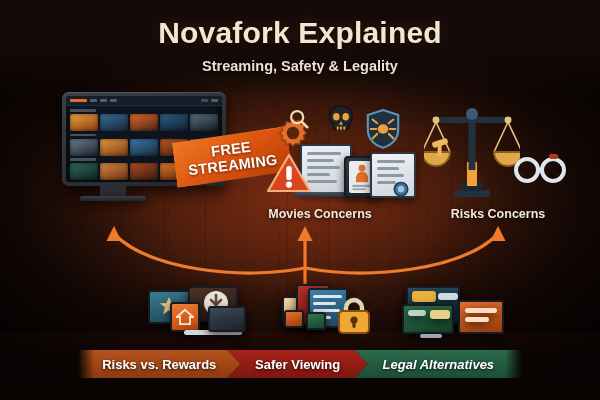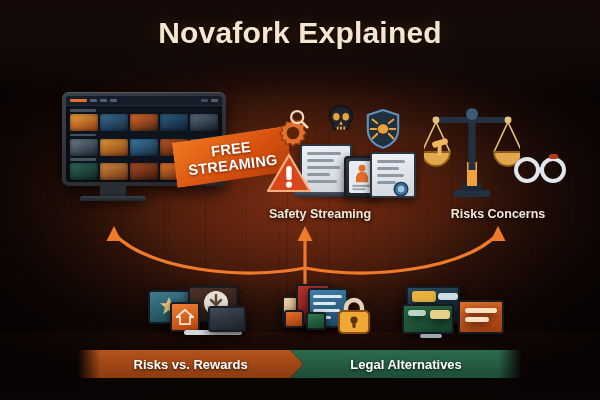--- a/index.html
+++ b/index.html
@@ -130,38 +130,39 @@
     color:#fff;font-weight:bold;font-size:13px;text-shadow:0 1px 3px rgba(0,0,0,.8);}
   .seg1{flex:1.02;background:linear-gradient(180deg,#b4541c,#8c3a10);
     -webkit-mask-image:linear-gradient(90deg, transparent 0, #000 10%, #000 100%);
     mask-image:linear-gradient(90deg, transparent 0, #000 10%, #000 100%);
     clip-path:polygon(0 0, calc(100% - 13px) 0, 100% 50%, calc(100% - 13px) 100%, 0 100%);}
   .seg2{flex:.88;background:linear-gradient(180deg,#a8231c,#7d160f);margin-left:-13px;
     clip-path:polygon(0 0, calc(100% - 13px) 0, 100% 50%, calc(100% - 13px) 100%, 0 100%, 13px 50%);}
   .seg3{flex:1.05;background:linear-gradient(180deg,#2c6b4c,#1d4d36);margin-left:-13px;
     -webkit-mask-image:linear-gradient(90deg, #000 0, #000 90%, transparent 100%);
     mask-image:linear-gradient(90deg, #000 0, #000 90%, transparent 100%);
-    clip-path:polygon(0 0, 100% 0, 100% 100%, 0 100%, 13px 50%);}
+    clip-path:polygon(0 0, 100% 0, 100% 100%, 0 100%, 13px 50%);font-style:italic;}
   .seg span{position:relative;z-index:2;}
 </style>
 </head>
 <body>
 
 <div id="stage">
 
   <div class="bg-base"></div>
   <div class="bg-bricks"></div>
   <div class="bg-bricks2"></div>
   <div class="bg-speckle"></div>
   <div class="bg-floor"></div>
   <div class="bg-vignette"></div>
   <div class="bg-top-dark"></div>
   <div class="bg-bottom-dark"></div>
 
   <div class="title">Novafork Explained</div>
+  <div class="subtitle">Streaming, Safety &amp; Legality</div>
 
   <div class="tv">
     <div class="tv-screen">
       <div class="tv-bar">
         <div class="tv-logo"></div>
         <div class="tv-nav"></div>
         <div class="tv-nav"></div>
         <div class="tv-nav"></div>
         <div class="tv-nav r"></div>
         <div class="tv-nav"></div>
@@ -296,21 +297,21 @@
     </g>
   </svg>
 
   <svg class="cuffs" viewBox="0 0 56 34">
     <circle cx="15" cy="18" r="11" fill="none" stroke="#dfe6ec" stroke-width="4"></circle>
     <circle cx="41" cy="18" r="11" fill="none" stroke="#dfe6ec" stroke-width="4"></circle>
     <rect x="24" y="15.4" width="8" height="5.2" rx="2" fill="#dfe6ec"></rect>
     <rect x="37" y="2" width="9" height="5" rx="2" fill="#b33a18"></rect>
   </svg>
 
-  <div class="caption cap2">Safety Streaming</div>
+  <div class="caption cap2">Movies Concerns</div>
   <div class="caption cap3">Risks Concerns</div>
 
   <svg class="arrows" viewBox="0 0 470 62">
     <path d="M44 12 C 80 48, 170 58, 235 46" fill="none" stroke="#ef7a29" stroke-width="3.2" stroke-linecap="round"></path>
     <path d="M235 46 C 300 58, 392 48, 428 12" fill="none" stroke="#ef7a29" stroke-width="3.2" stroke-linecap="round"></path>
     <path d="M235 62 L235 14" fill="none" stroke="#ef7a29" stroke-width="3.2" stroke-linecap="round"></path>
     <path d="M44 4 l7.5 15 -15 0 z" fill="#ef7a29"></path>
     <path d="M235 4 l7.5 15 -15 0 z" fill="#ef7a29"></path>
     <path d="M428 4 l7.5 15 -15 0 z" fill="#ef7a29"></path>
   </svg>
@@ -363,18 +364,21 @@
     <div class="scr" style="left:56px;top:14px;width:46px;height:34px;background:linear-gradient(165deg,#e2702c,#9c3a0d);"></div>
     <div class="scr" style="left:63px;top:22px;width:32px;height:5px;background:#ffe0c2;border:none;"></div>
     <div class="scr" style="left:63px;top:31px;width:24px;height:5px;background:#ffe0c2;border:none;"></div>
     <div class="scr" style="left:18px;top:48px;width:22px;height:4px;background:#9aa6b0;border:none;"></div>
   </div>
 
   <div class="banner">
     <div class="seg seg1">
       <span>Risks vs. Rewards</span>
     </div>
+    <div class="seg seg2">
+      <span>Safer Viewing</span>
+    </div>
     <div class="seg seg3">
       <span>Legal Alternatives</span>
     </div>
   </div>
 
 </div>
 
 </body></html>

